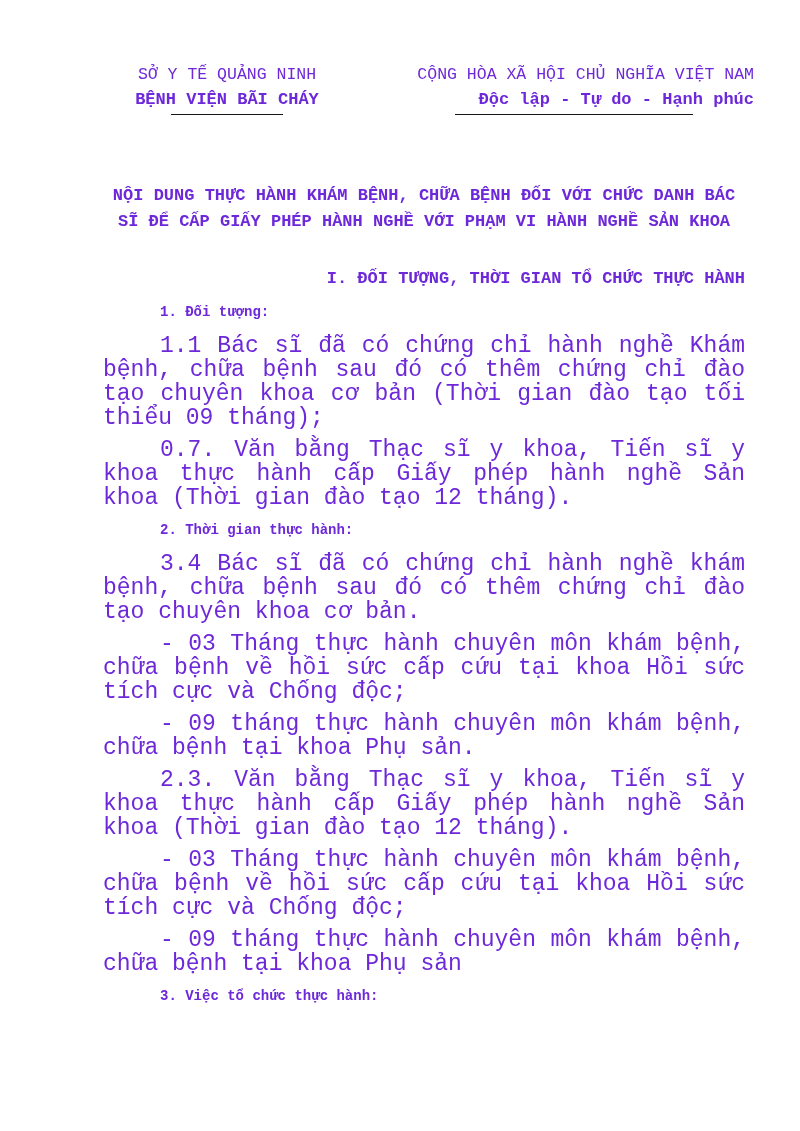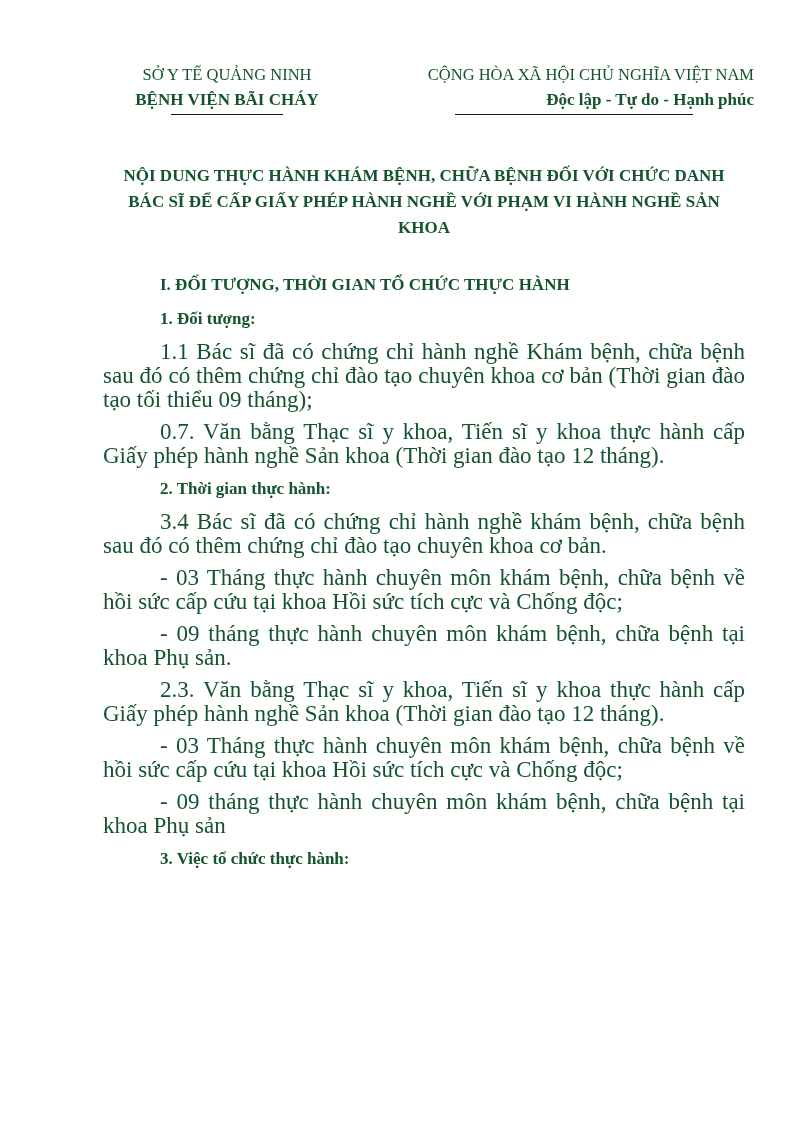--- a/index.html
+++ b/index.html
@@ -2,22 +2,22 @@
 <html><head>
 <meta charset="utf-8">
 <style>
   html, body { margin: 0; padding: 0; background: #ffffff; }
   .page {
     position: relative;
     width: 800px;
     height: 1131px;
     margin: 0 auto;
     background: #ffffff;
-    color: #14532d;
-    font-family: Liberation Serif, serif;
+    color: #6d28d9;
+    font-family: Liberation Mono, monospace;
     box-sizing: border-box;
     padding: 62px 55px 28px 103px;
     overflow: hidden;
   }
   .header {
     display: flex;
     align-items: flex-start;
     margin-left: 5px;
   }
   .header-left {
@@ -46,37 +46,38 @@
     width: 112px;
     border-bottom: 1.6px solid #161616;
     margin: 2px auto 0;
   }
   .motto-rule {
     width: 238px;
     border-bottom: 1.8px solid #161616;
     margin: 2px auto 0;
   }
   .doc-title {
-    margin: 48px auto 0;
+    margin: 68px auto 0;
     max-width: 636px;
     text-align: center;
     font-size: 17px;
     font-weight: bold;
     line-height: 26px;
   }
   .content { margin-top: 30px; }
   .h1 {
     font-size: 17px;
     font-weight: bold;
     margin: 24px 0 0 0;
     text-indent: 57px;
     line-height: 27px;
+    text-align: right;
   }
   .h2 {
-    font-size: 17px;
+    font-size: 14px;
     font-weight: bold;
     margin: 7px 0 0 0;
     text-indent: 57px;
     line-height: 27px;
   }
   .para {
     font-size: 23px;
     margin: 8px 0 0 0;
     text-indent: 57px;
     line-height: 24px;

